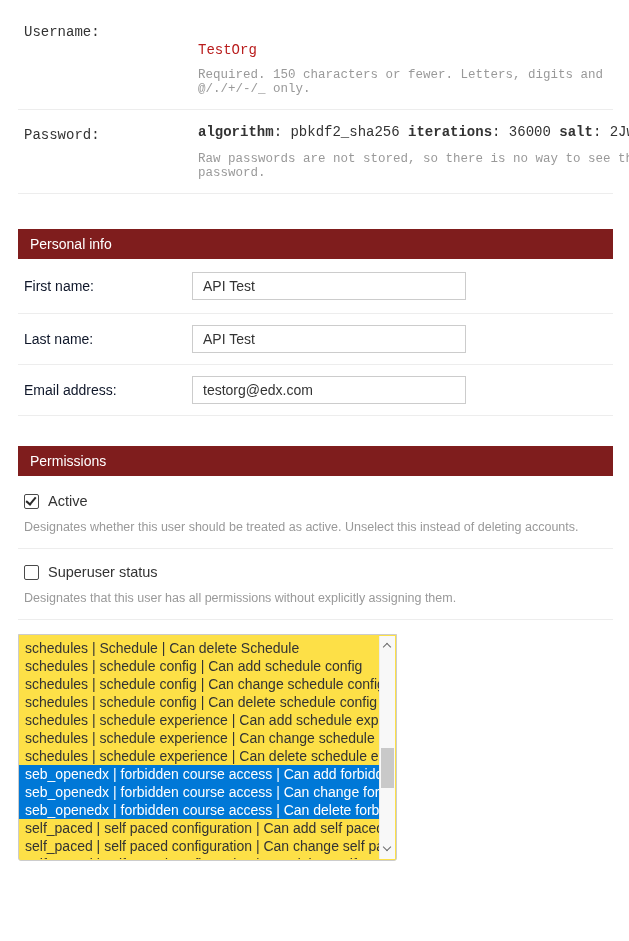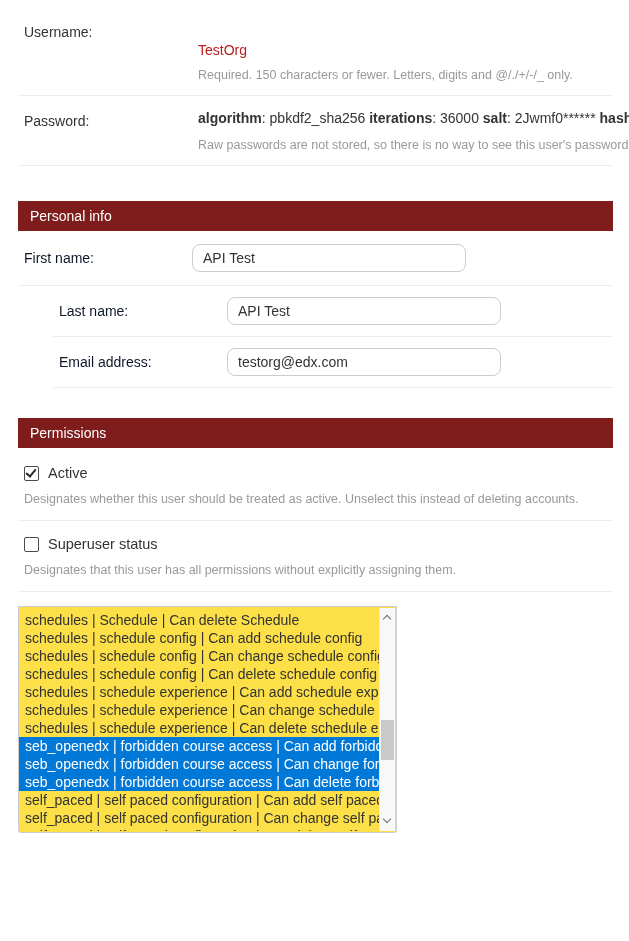--- a/index.html
+++ b/index.html
@@ -3,40 +3,40 @@
 <meta charset="utf-8">
 <style>
   * { margin:0; padding:0; box-sizing:border-box; }
   html,body { background:#fff; }
   body { font-family:"Liberation Sans", sans-serif; color:#333; }
   .page { position:relative; width:629px; height:941px; overflow:hidden; background:#fff; }
   .content { margin-left:18px; width:595px; padding-top:13px; }
 
   
   .form-row { border-bottom:1px solid #ededed; }
-  .acct-row { display:flex; padding:10px 0 13px 6px; }
+  .acct-row { display:flex; padding:10px 0 13px 6px;font-family:Liberation Mono, monospace; }
   .acct-row .flabel { width:174px; flex-shrink:0; font-size:14px; color:#333; padding-top:1px; }
   .fvalue { font-size:14px; color:#b91c1c;margin-top:19px; }
   .fhelp { font-size:12.5px; color:#999; margin-top:10px; }
   .pw-line { font-size:14px; white-space:nowrap; overflow:visible; }
   .pw-line b { font-weight:bold; color:#333; }
   .pw-line span { white-space:pre; }
 
   
   .bar { height:30px; line-height:30px; background:#7f1d1d; color:#fff;
          font-size:14px; font-weight:normal; padding:0 12px; }
   .gap-lg { height:35px; }
   .gap-md { height:30px; }
   .gap-sm { height:14px; }
 
   
   .input-row { display:flex; align-items:center; height:55px; border-bottom:1px solid #ededed; padding-left:6px; }
-  .input-row.short { height:51px;margin-left:35px; }
+  .input-row.short { height:51px; }
   .input-row .flabel { width:168px; flex-shrink:0; font-size:14px; color:#0f172a; }
-  .text-input { width:274px; height:28px; border:1px solid #ccc; border-radius:8px;
+  .text-input { width:274px; height:28px; border:1px solid #ccc; border-radius:0;
                 padding:0 10px; font-size:14px; color:#333; font-family:"Liberation Sans",sans-serif;
                 outline:none; background:#fff; }
 
   
   .check-row { padding:17px 0 14px 6px; border-bottom:1px solid #ededed; }
   .check-line { display:flex; align-items:center; }
   .checkbox { width:15px; height:15px; border:1px solid #4a4a4a; border-radius:2px;
               background:#fff; position:relative; display:inline-block; flex-shrink:0; }
   .check-mark { position:absolute; left:3px; top:0px; width:6px; height:10px;
                 border-right:2px solid #2b2b2b; border-bottom:2px solid #2b2b2b;

